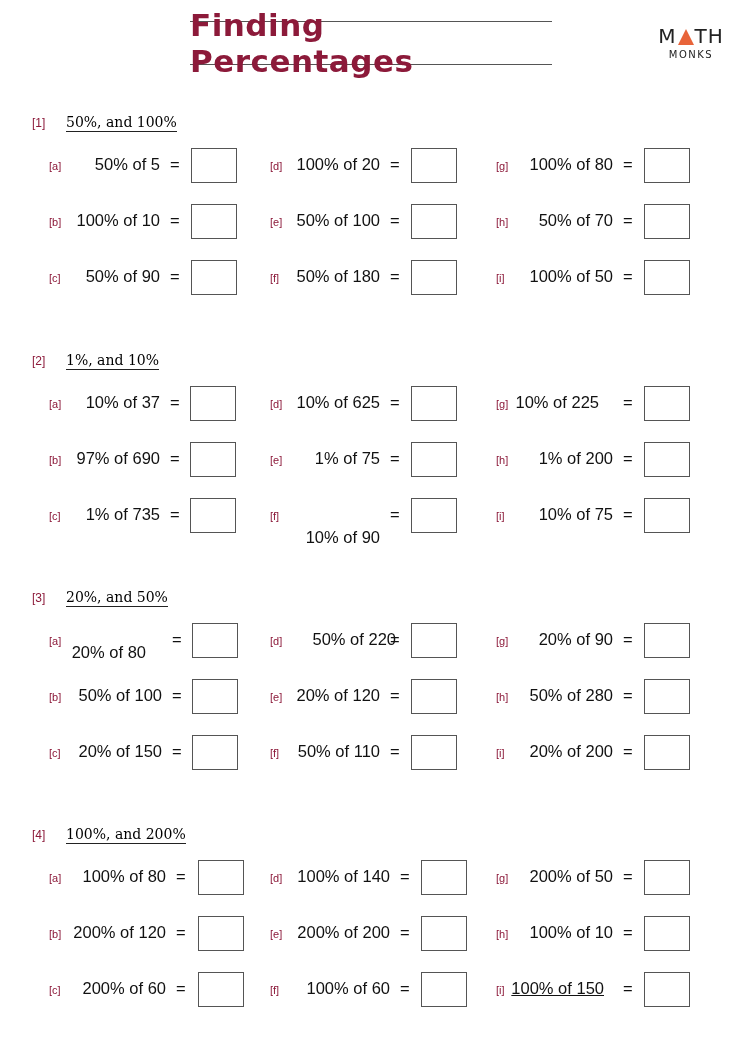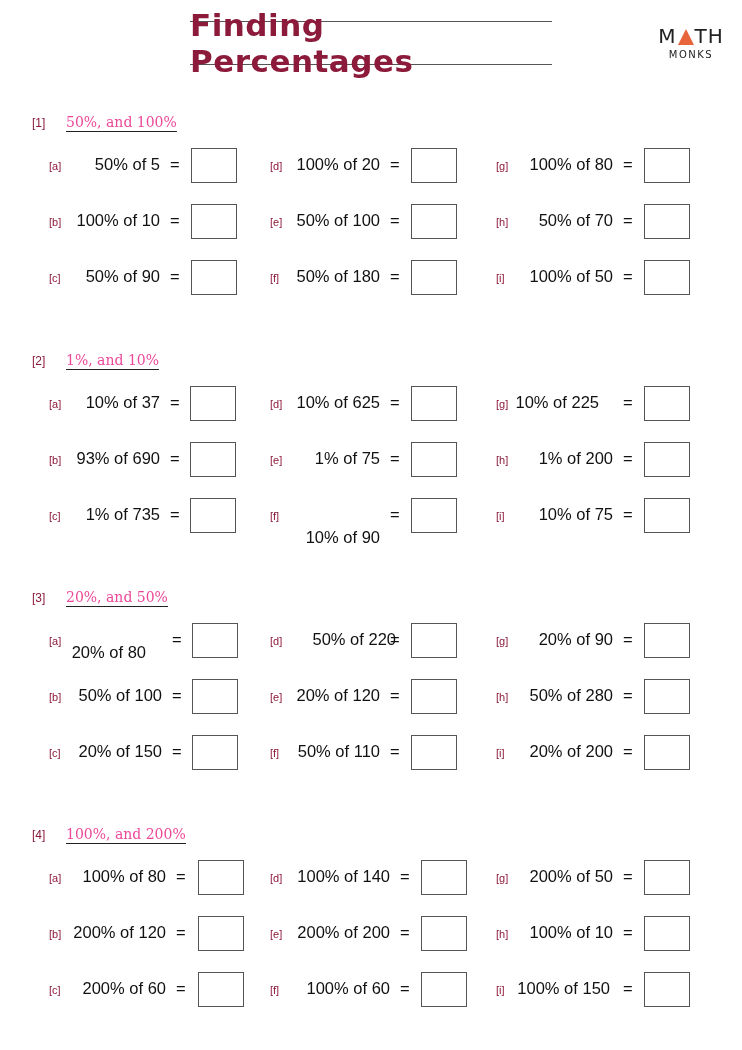--- a/index.html
+++ b/index.html
@@ -5,21 +5,21 @@
   html, body { margin: 0; padding: 0; background: #ffffff; }
   body { width: 742px; height: 1050px; position: relative; overflow: hidden; font-family: "Liberation Sans", sans-serif; color: #111; }
   .title-wrap { position: absolute; left: 190px; top: 21px; width: 362px; border-top: 1.5px solid #555; border-bottom: 1.5px solid #555; height: 42px; display: flex; align-items: center; }
   .title { font-family: "DejaVu Sans", sans-serif; font-weight: bold; font-size: 31px; color: #8c1a3a; letter-spacing: 0.5px; }
   .logo { position: absolute; left: 656px; top: 26px; width: 70px; text-align: center; }
   .logo-top { font-family: "DejaVu Sans", sans-serif; font-size: 20px; color: #222; letter-spacing: 1px; display: flex; justify-content: center; align-items: flex-end; height: 22px; }
   .tri { width: 0; height: 0; border-left: 8px solid transparent; border-right: 8px solid transparent; border-bottom: 16px solid #e8643a; margin: 0 1px 3px; }
   .logo-bot { font-family: "DejaVu Sans", sans-serif; font-size: 10px; letter-spacing: 1.5px; color: #222; margin-top: 1px; }
   .section { position: absolute; left: 0; width: 742px; }
   .sec-num { position: absolute; left: 32px; top: 0; font-size: 12px; color: #8c1a3a; }
-  .sec-title { position: absolute; left: 66px; top: -2px; font-family: "DejaVu Serif", serif; font-size: 14px; color: #ec4899; border-bottom: 1.5px solid #222; padding-bottom: 1px; }
+  .sec-title { position: absolute; left: 66px; top: -2px; font-family: "DejaVu Serif", serif; font-size: 14px; color: #000000; border-bottom: 1.5px solid #222; padding-bottom: 1px; }
   .prob { position: absolute; height: 36px; }
   .lbl { position: absolute; top: 12px; font-size: 11px; color: #8c1a3a; }
   .expr { position: absolute; top: 7px; font-size: 16.5px; color: #111; white-space: pre; }
   .eq { position: absolute; top: 7px; font-size: 16.5px; }
   .box { position: absolute; top: 0; width: 46px; height: 35px; border: 1.5px solid #555; background: #fff; box-sizing: border-box; }
 </style>
 </head>
 <body>
 
 <div class="title-wrap">
@@ -98,21 +98,21 @@
       <span class="sec-num">[2]</span>
       <span class="sec-title">1%, and 10%</span>
       <div class="prob" style="left: 0px; top: 32px; width: 742px;">
         <span class="lbl" style="left: 49px;">[a]</span>
         <span class="expr" style="right: 582px;">10% of 37</span>
         <span class="eq" style="left: 170px;">=</span>
         <div class="box" style="left: 190px;"></div>
       </div>
       <div class="prob" style="left: 0px; top: 88px; width: 742px;">
         <span class="lbl" style="left: 49px;">[b]</span>
-        <span class="expr" style="right: 582px;">93% of 690</span>
+        <span class="expr" style="right: 582px;">97% of 690</span>
         <span class="eq" style="left: 170px;">=</span>
         <div class="box" style="left: 190px;"></div>
       </div>
       <div class="prob" style="left: 0px; top: 144px; width: 742px;">
         <span class="lbl" style="left: 49px;">[c]</span>
         <span class="expr" style="right: 582px; margin-left: 48px;">1% of 735</span>
         <span class="eq" style="left: 170px;">=</span>
         <div class="box" style="left: 190px;"></div>
       </div>
       <div class="prob" style="left: 0px; top: 32px; width: 742px;">
@@ -256,18 +256,18 @@
         <div class="box" style="left: 644px;"></div>
       </div>
       <div class="prob" style="left: 0px; top: 88px; width: 742px;">
         <span class="lbl" style="left: 496px;">[h]</span>
         <span class="expr" style="right: 129px;">100% of 10</span>
         <span class="eq" style="left: 623px;">=</span>
         <div class="box" style="left: 644px;"></div>
       </div>
       <div class="prob" style="left: 0px; top: 144px; width: 742px;">
         <span class="lbl" style="left: 496px;">[i]</span>
-        <span class="expr" style="right: 132px;">100% of 150</span>
+        <span class="expr" style="right: 138px; text-decoration: underline;">100% of 150</span>
         <span class="eq" style="left: 623px;">=</span>
         <div class="box" style="left: 644px;"></div>
       </div>
     </div>
   </div>
 
 </body></html>

